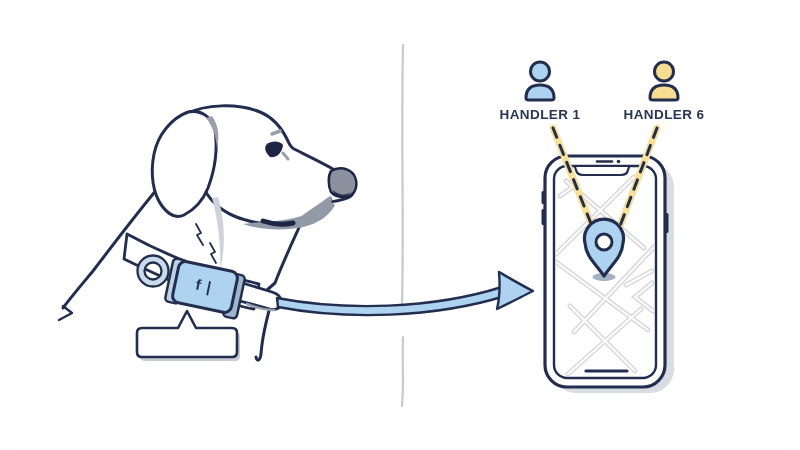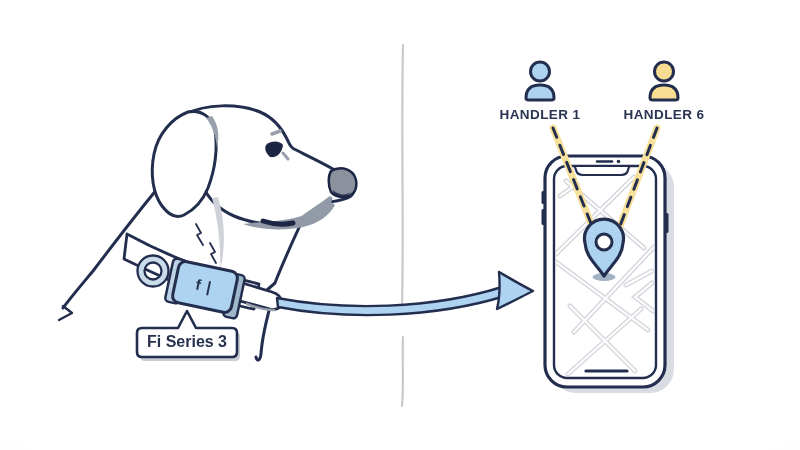--- a/index.html
+++ b/index.html
@@ -149,16 +149,15 @@
     <path d="M526,98 Q526,85 540,85 Q554,85 554,98 Q554,100 551,100 L529,100 Q526,100 526,98 Z" fill="#aed3f1" stroke="#232e4f" stroke-width="3"></path>
   </g>
   <g stroke-linejoin="round">
     <circle cx="664" cy="71.5" r="9.5" fill="#f6dd92" stroke="#232e4f" stroke-width="3"></circle>
     <path d="M650,98 Q650,85 664,85 Q678,85 678,98 Q678,100 675,100 L653,100 Q650,100 650,98 Z" fill="#f6dd92" stroke="#232e4f" stroke-width="3"></path>
   </g>
 </svg>
 
 <div class="overlay handler-label" style="left:460px;top:107px;">HANDLER 1</div>
 <div class="overlay handler-label" style="left:584px;top:107px;">HANDLER 6</div>
-<div class="overlay bubble-text" style="left:137px;top:333px;">Fi Series 3</div>
 <div class="overlay tracker-logo" style="left:176px;top:277px;">f |</div>
 
 </div>
 
 </body></html>

